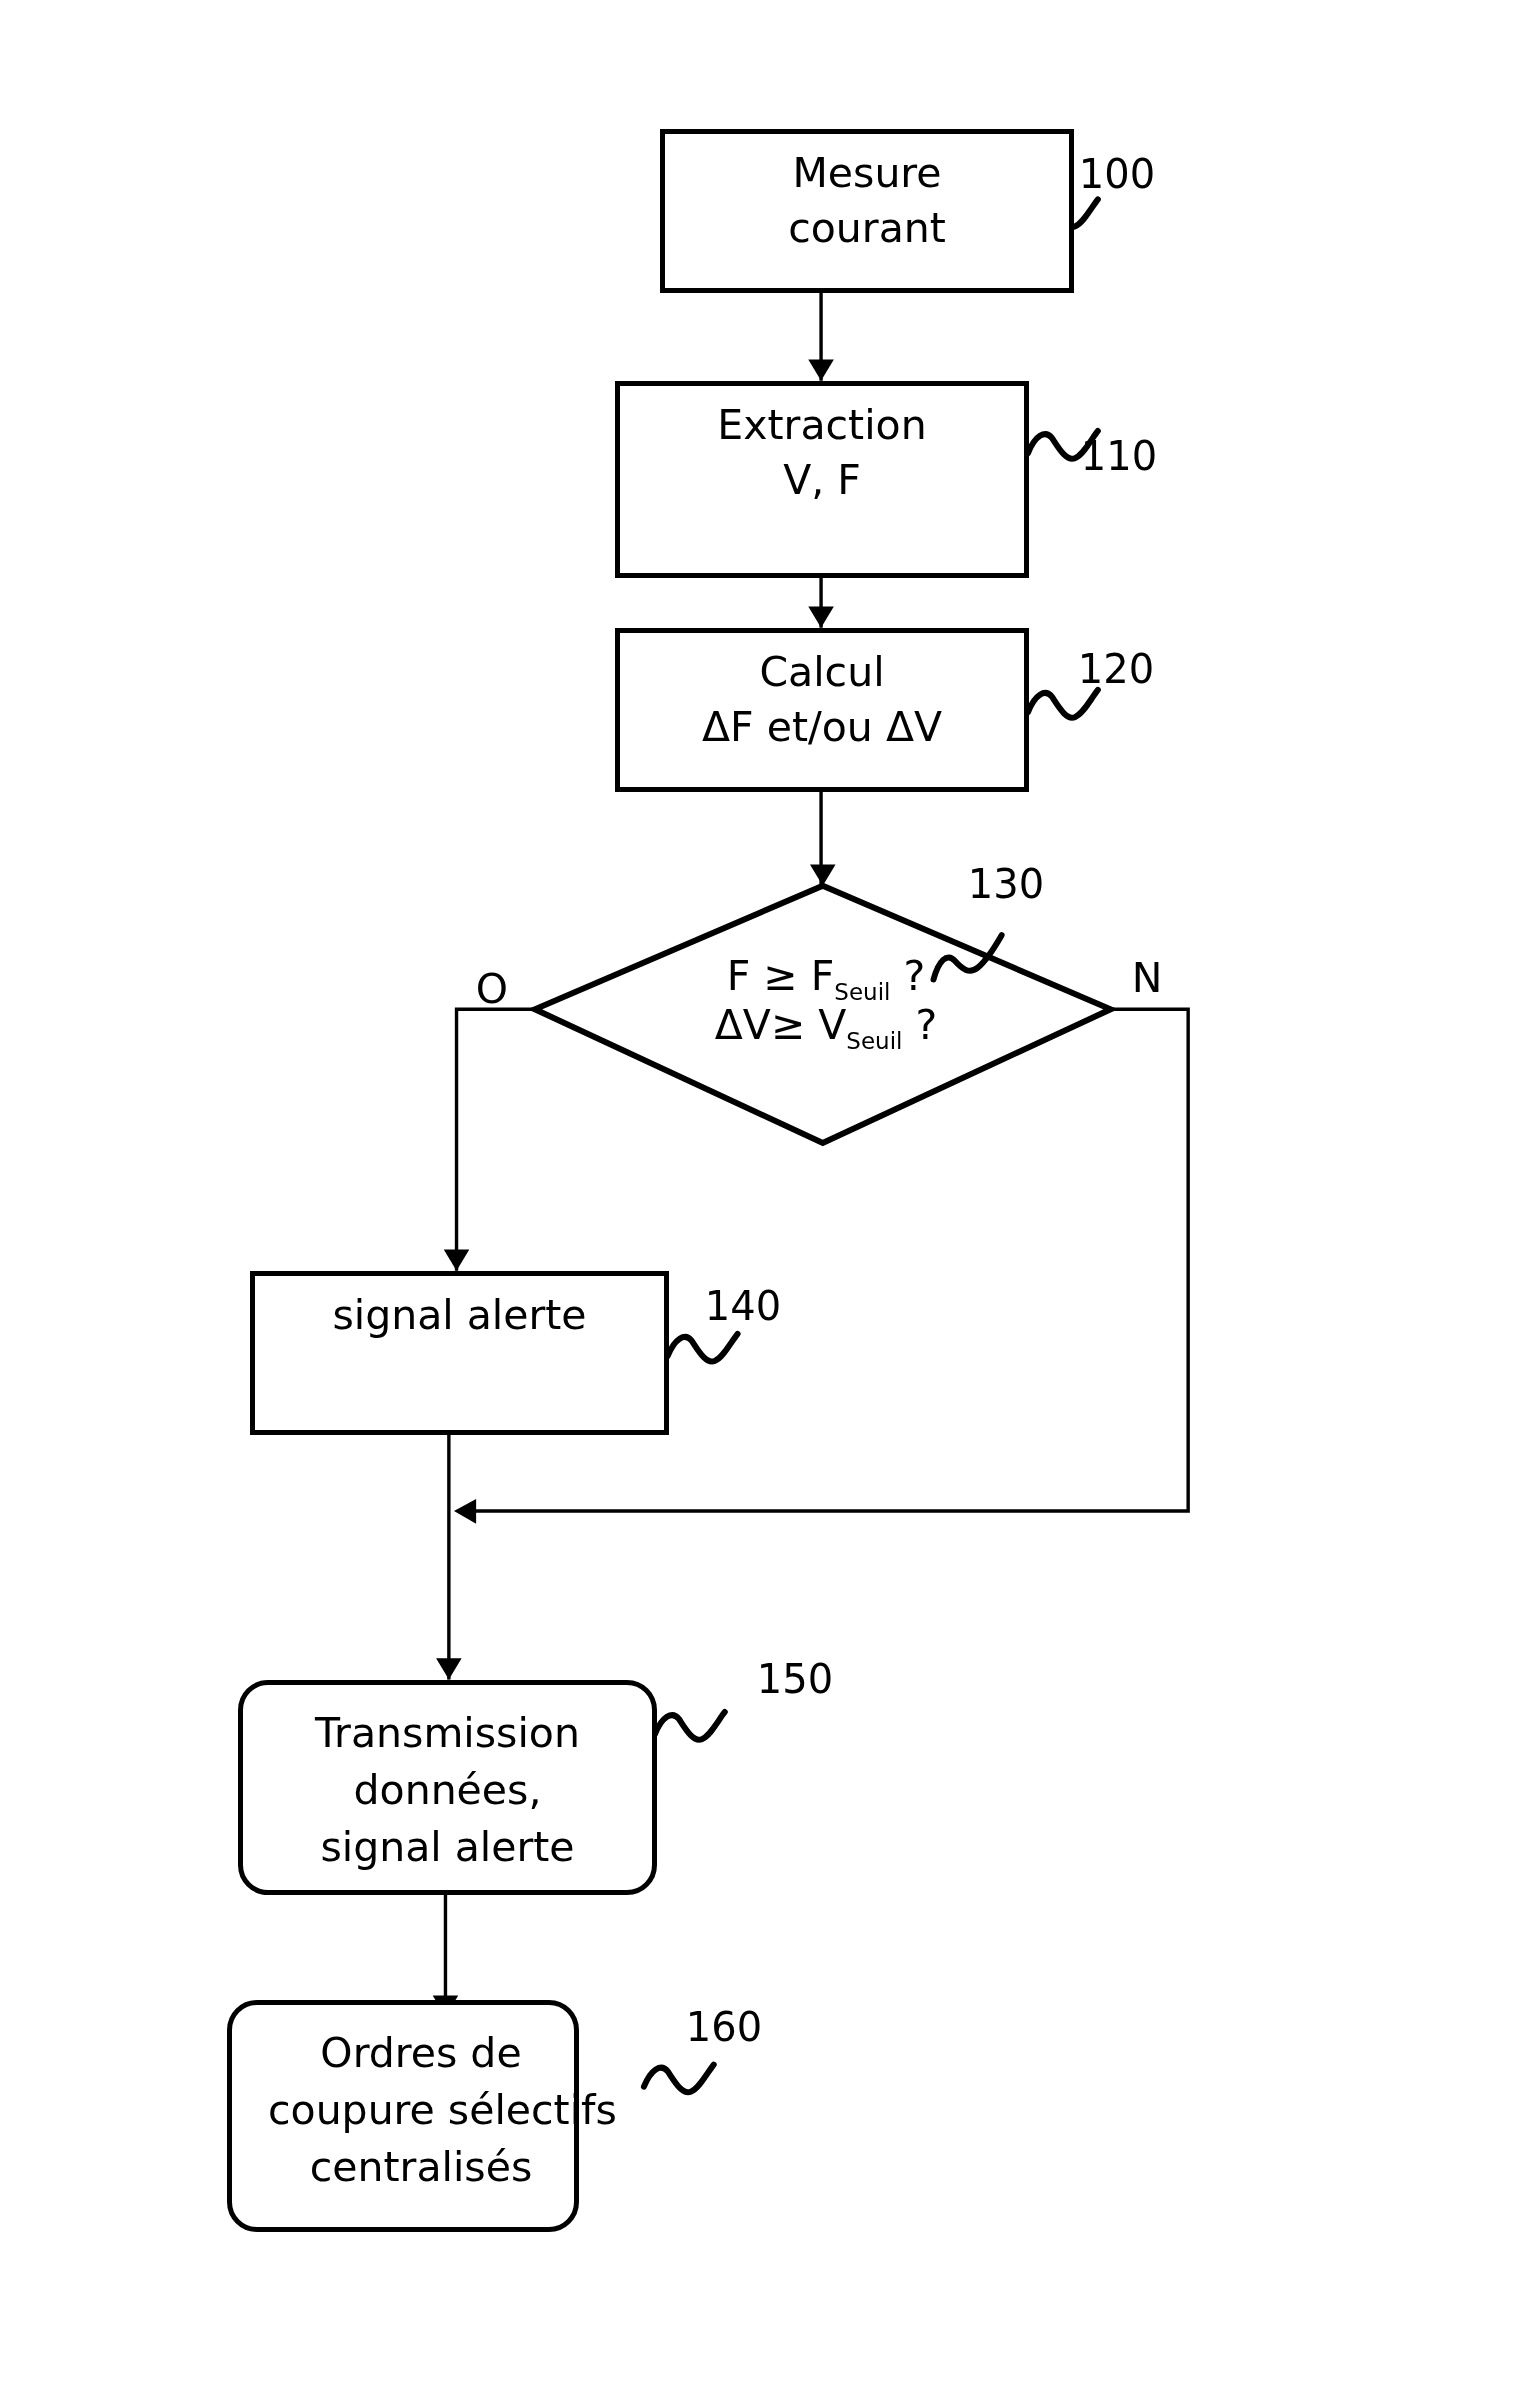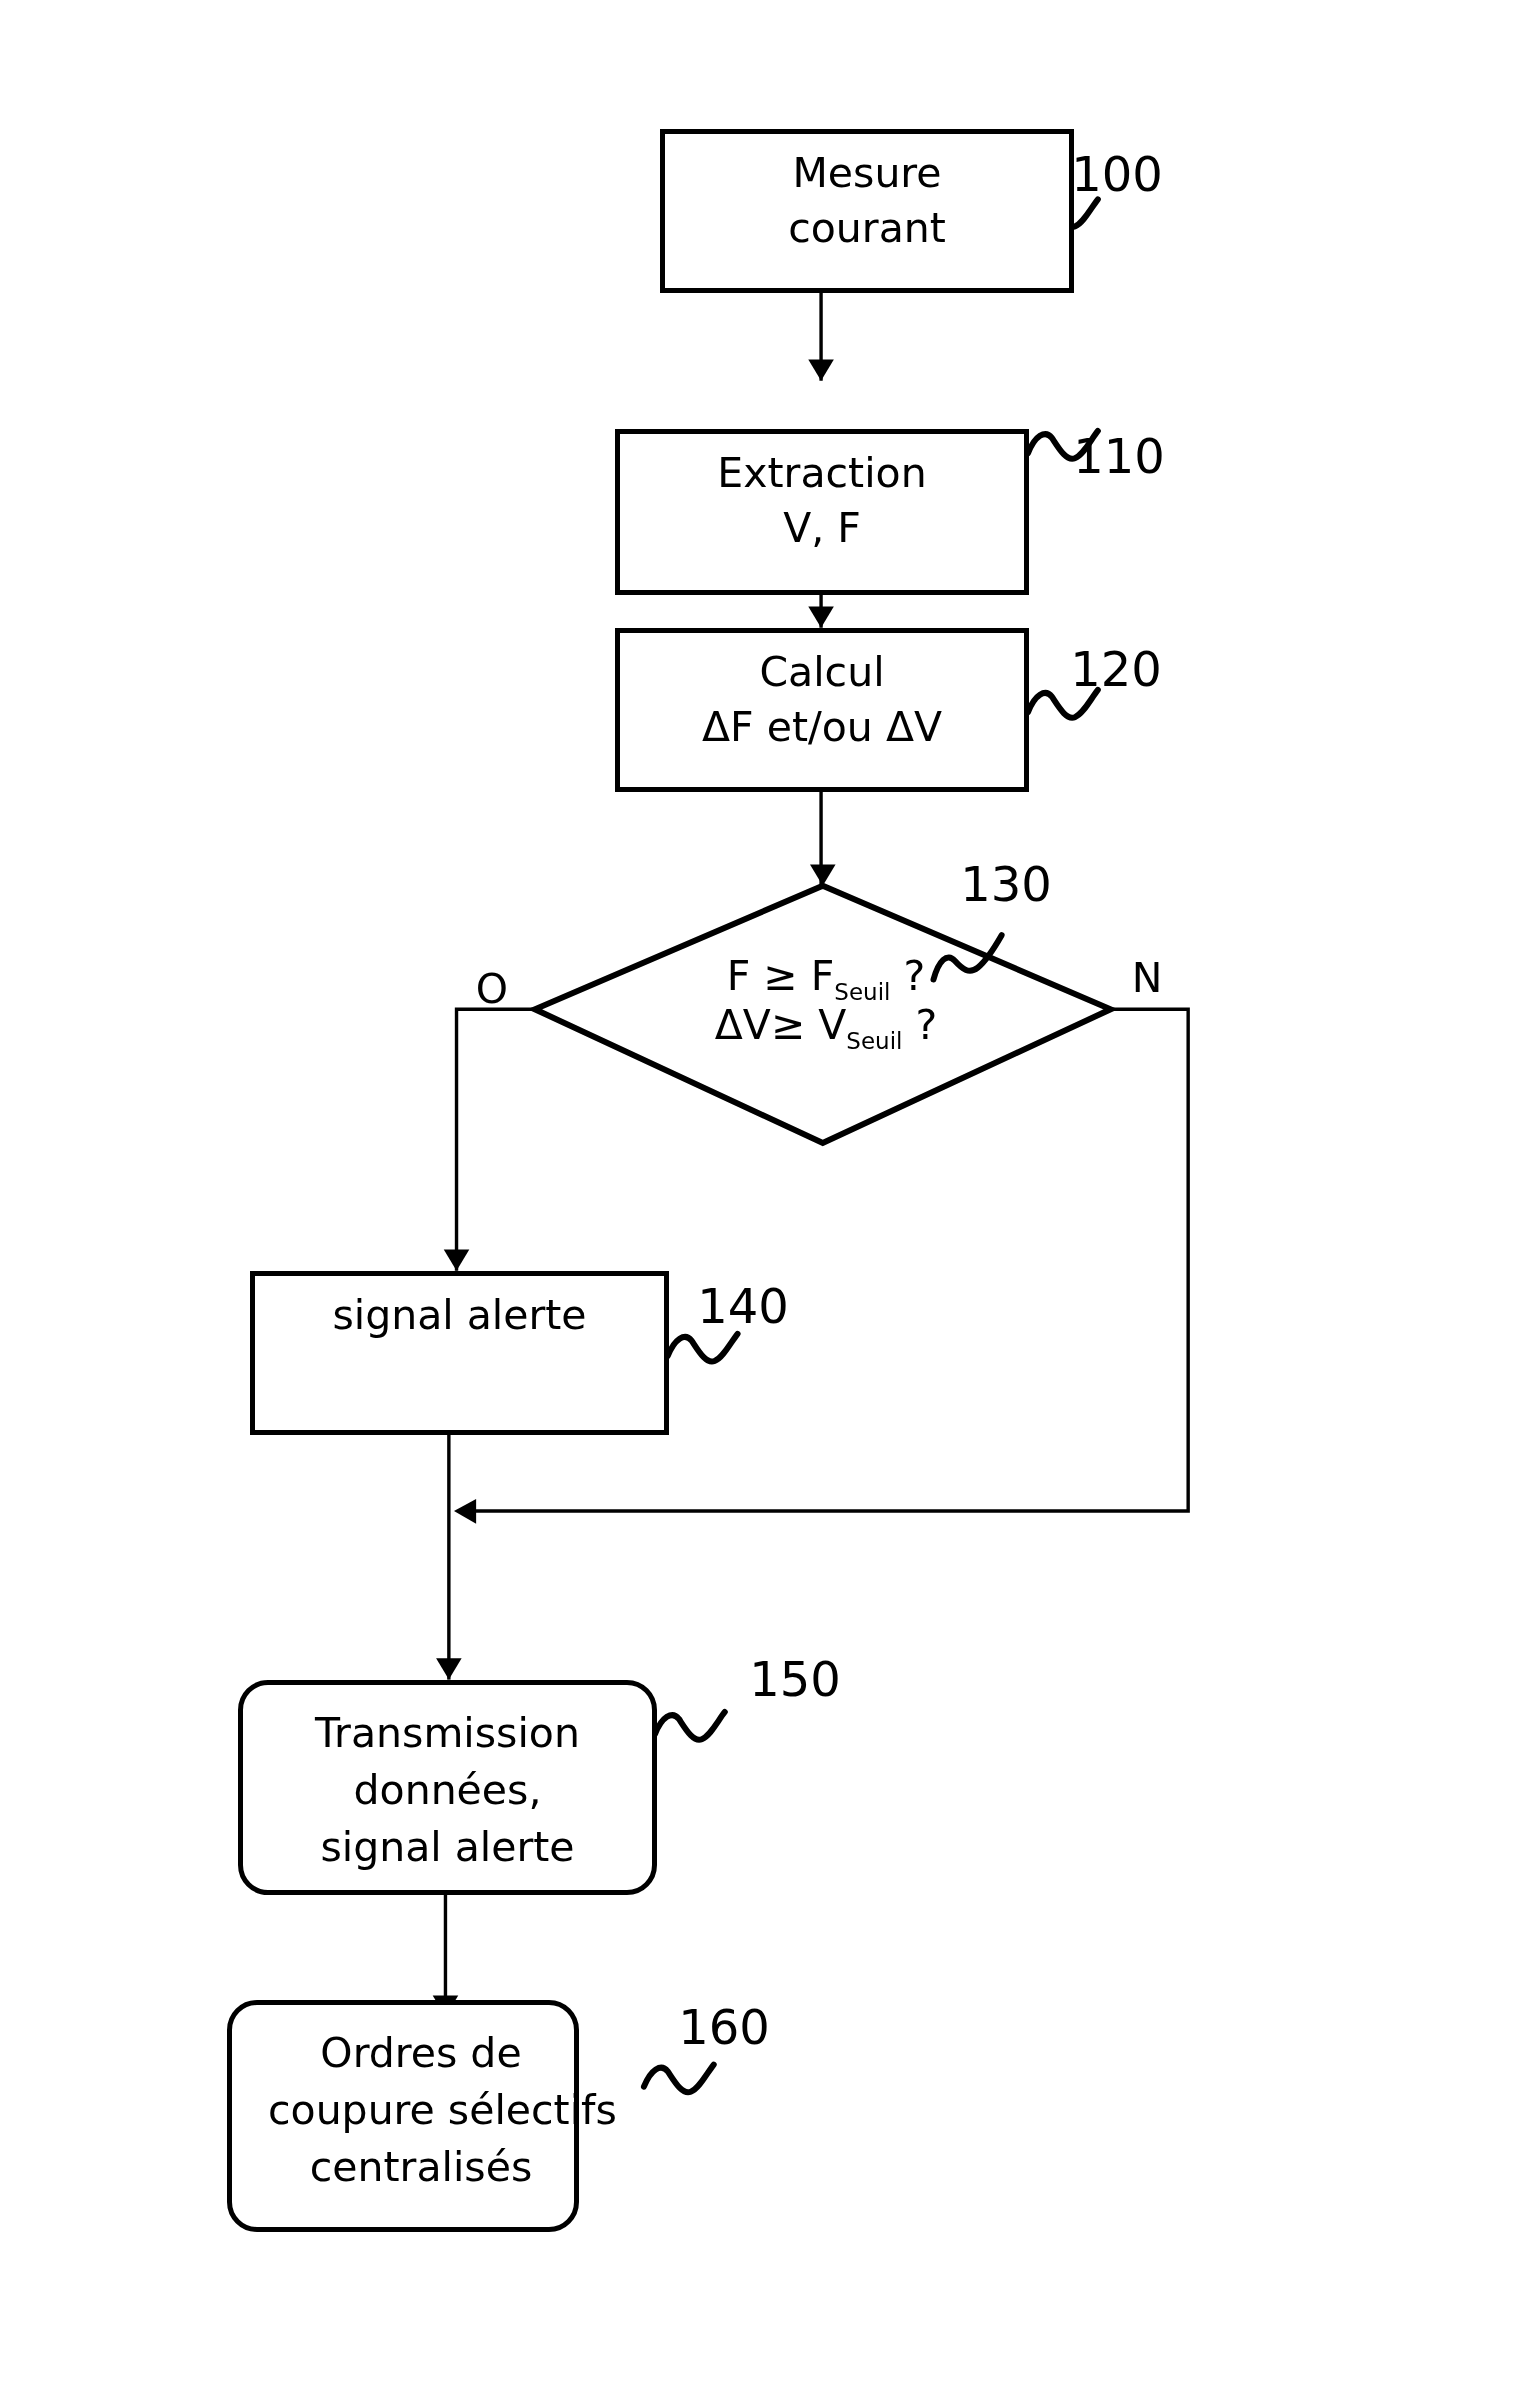--- a/index.html
+++ b/index.html
@@ -20,21 +20,21 @@
     text-align:center;
     font-size:41px;
     z-index:2;
   }
   .pbox .bl{line-height:55px;white-space:nowrap;}
   .pbox.two{padding-top:12px;}
   .pbox.three{padding-top:20.4px;border-radius:30px;}
   .pbox.three .bl{line-height:57px;}
   .ref{
     position:absolute;
-    font-size:48px;
+    font-size:40px;
     transform:translate(-50%,-50%);
     white-space:nowrap;
     z-index:3;
   }
   .branch{
     position:absolute;
     font-size:41px;
     transform:translate(-50%,-50%);
     z-index:3;
   }
@@ -91,21 +91,21 @@
     <path d="M784,1592 C792,1572 804,1564 812,1574 C820,1586 829,1602 839,1598 C849,1594 858,1576 866,1566" stroke="#000" stroke-width="7" fill="none" stroke-linecap="round"></path>
     <path d="M769,2036 C777,2016 789,2008 797,2018 C805,2030 814,2046 824,2042 C834,2038 843,2020 851,2010" stroke="#000" stroke-width="7" fill="none" stroke-linecap="round"></path>
     <path d="M756,2450 C764,2430 776,2422 784,2432 C792,2444 801,2460 811,2456 C821,2452 830,2434 838,2424" stroke="#000" stroke-width="7" fill="none" stroke-linecap="round"></path>
   </svg>
 
   <div class="pbox two" style="left:615px;top:129px;width:414px;height:164px;margin-left:45px;">
     <div class="bl">Mesure</div>
     <div class="bl">courant</div>
   </div>
 
-  <div class="pbox two" style="left:615px;top:381px;width:414px;height:166px;margin-top:48px;">
+  <div class="pbox two" style="left:615px;top:381px;width:414px;height:197px;">
     <div class="bl">Extraction</div>
     <div class="bl">V, F</div>
   </div>
 
   <div class="pbox two" style="left:615px;top:628px;width:414px;height:164px;">
     <div class="bl">Calcul</div>
     <div class="bl">ΔF et/ou ΔV</div>
   </div>
 
   <div class="pbox two" style="left:250px;top:1271px;width:419px;height:164px;">

